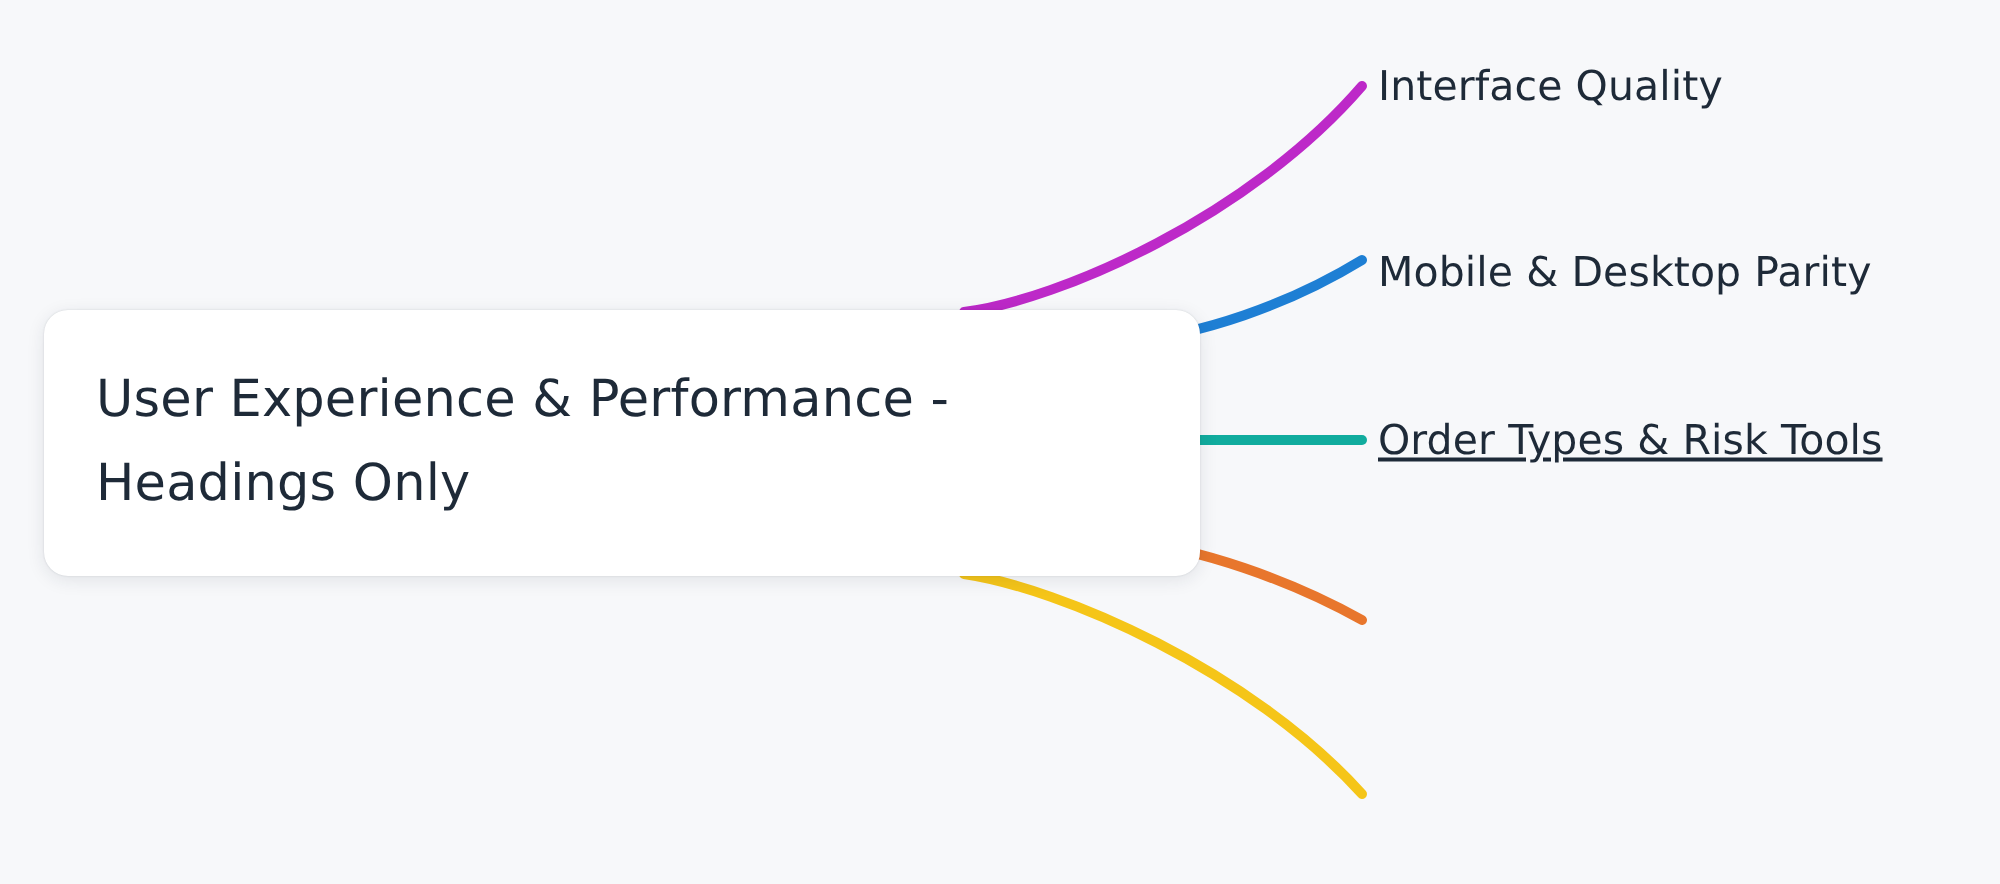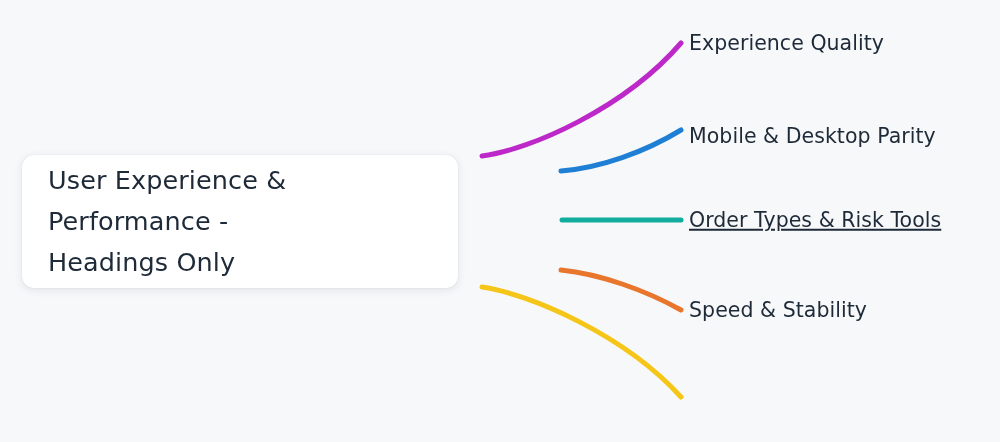--- a/index.html
+++ b/index.html
@@ -23,21 +23,21 @@
     position: absolute;
     left: 0;
     top: 0;
     width: 1000px;
     height: 442px;
   }
   .root-node {
     position: absolute;
     left: 22px;
     top: 155px;
-    width: 436px;
+    width: 578px;
     height: 133px;
     background: #ffffff;
     border-radius: 12px;
     box-shadow: 0 2px 9px rgba(28, 40, 56, 0.10), 0 0 1px rgba(28, 40, 56, 0.16);
     box-sizing: border-box;
     display: flex;
     align-items: center;
     padding: 0 26px;
     z-index: 5;
   }
@@ -75,18 +75,17 @@
       <path fill="none" stroke-linecap="round" d="M 561 270 C 600 274 645 290 681 310" stroke="#e8762c" stroke-width="5"></path>
       <path fill="none" stroke-linecap="round" d="M 482 287 C 530 294 625 335 681 397" stroke="#f5c518" stroke-width="5"></path>
     </g>
   </svg>
 
   <div class="root-node" style="background: rgb(255, 255, 255);">
     <div class="root-label" style="color: rgb(30, 42, 56);">User Experience &amp; Performance -
 Headings Only</div>
   </div>
 
-  <div class="leaf-label" style="top: 43px;">Experience Quality</div>
+  <div class="leaf-label" style="top: 43px;">Interface Quality</div>
   <div class="leaf-label" style="top: 136px;">Mobile &amp; Desktop Parity</div>
   <div class="leaf-label" style="top: 220px; text-decoration: underline;">Order Types &amp; Risk Tools</div>
-  <div class="leaf-label" style="top: 310px;">Speed &amp; Stability</div>
 
 </div>
 
 </body></html>

